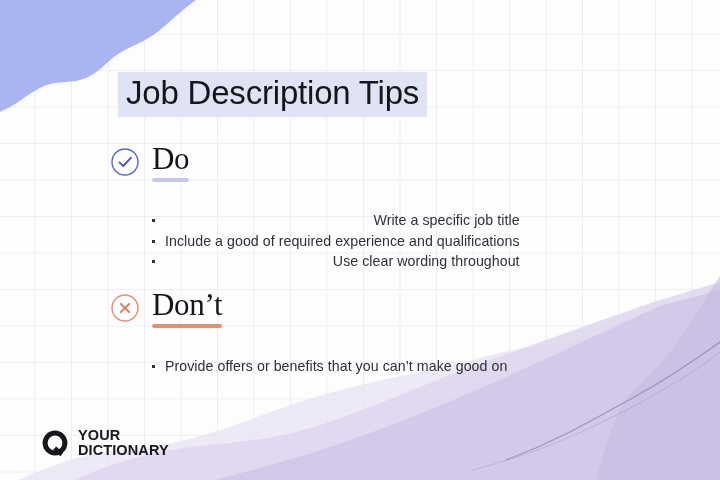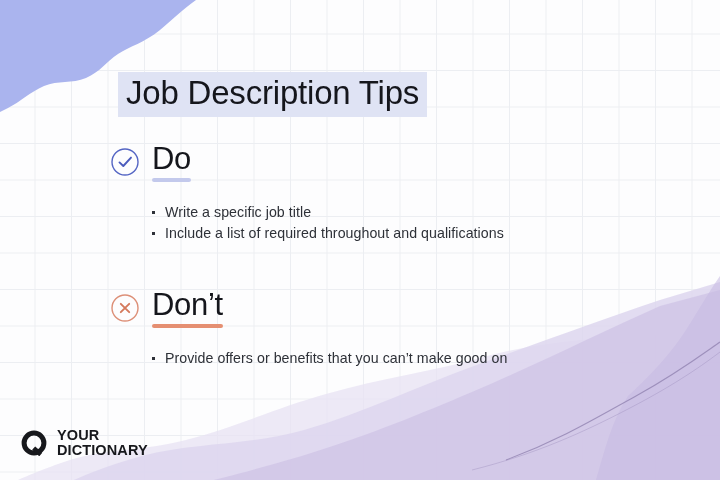--- a/index.html
+++ b/index.html
@@ -76,20 +76,21 @@
   
   .section { position: absolute; left: 0; }
   .section.do   { top: 142px; }
   .section.dont { top: 288px; }
 
   .section-head {
     position: relative;
     display: flex;
     align-items: center;
     margin-left: 110px;
+    font-family: Liberation Serif, serif;
   }
 
   .badge {
     width: 30px;
     height: 30px;
     border-radius: 50%;
     flex: 0 0 auto;
     position: relative;
     margin-right: 12px;
   }
@@ -113,22 +114,23 @@
     height: 4px;
     border-radius: 2px;
     margin-top: 2px;
   }
   .do .section-rule   { background: #c3c9ec; }
   .dont .section-rule { background: #e58f72; }
 
   
   .bullets {
     margin-left: 152px;
-    margin-top: 20px;
+    margin-top: 28px;
     list-style: none;
+    text-align: right;
   }
   .bullets li {
     font-size: 14.2px;
     color: #2e3138;
     line-height: 20.5px;
     letter-spacing: 0.05px;
     white-space: nowrap;
     position: relative;
     padding-left: 13px;
   }
@@ -138,21 +140,21 @@
     left: 0;
     top: 9px;
     width: 3px;
     height: 3px;
     background: #2e3138;
   }
 
   
   .logo {
     position: absolute;
-    left: 20px;
+    left: 41px;
     bottom: 22px;
     display: flex;
     align-items: center;
     z-index: 6;
   }
   .logo-mark { flex: 0 0 auto; margin-right: 9px; }
   .logo-mark svg { display: block; }
   .logo-text {
     font-size: 14.5px;
     font-weight: bold;
@@ -209,21 +211,22 @@
             <path d="M9.5 15.4 L13.3 19 L21 10.6" fill="none" stroke="#4b5bbd" stroke-width="1.9" stroke-linecap="round" stroke-linejoin="round"></path>
           </svg>
         </span>
         <span class="section-label-wrap">
           <span class="section-label">Do</span>
           <span class="section-rule"></span>
         </span>
       </div>
       <ul class="bullets">
         <li>Write a specific job title</li>
-        <li>Include a list of required throughout and qualifications</li>
+        <li>Include a good of required experience and qualifications</li>
+        <li>Use clear wording throughout</li>
       </ul>
     </div>
 
     <div class="section dont">
       <div class="section-head">
         <span class="badge">
           <svg width="30" height="30" viewBox="0 0 30 30" xmlns="http://www.w3.org/2000/svg">
             <circle cx="15" cy="15" r="13" fill="none" stroke="#dd9078" stroke-width="1.4"></circle>
             <path d="M10.8 10.8 L19.2 19.2 M19.2 10.8 L10.8 19.2" fill="none" stroke="#d4795c" stroke-width="1.9" stroke-linecap="round"></path>
           </svg>

